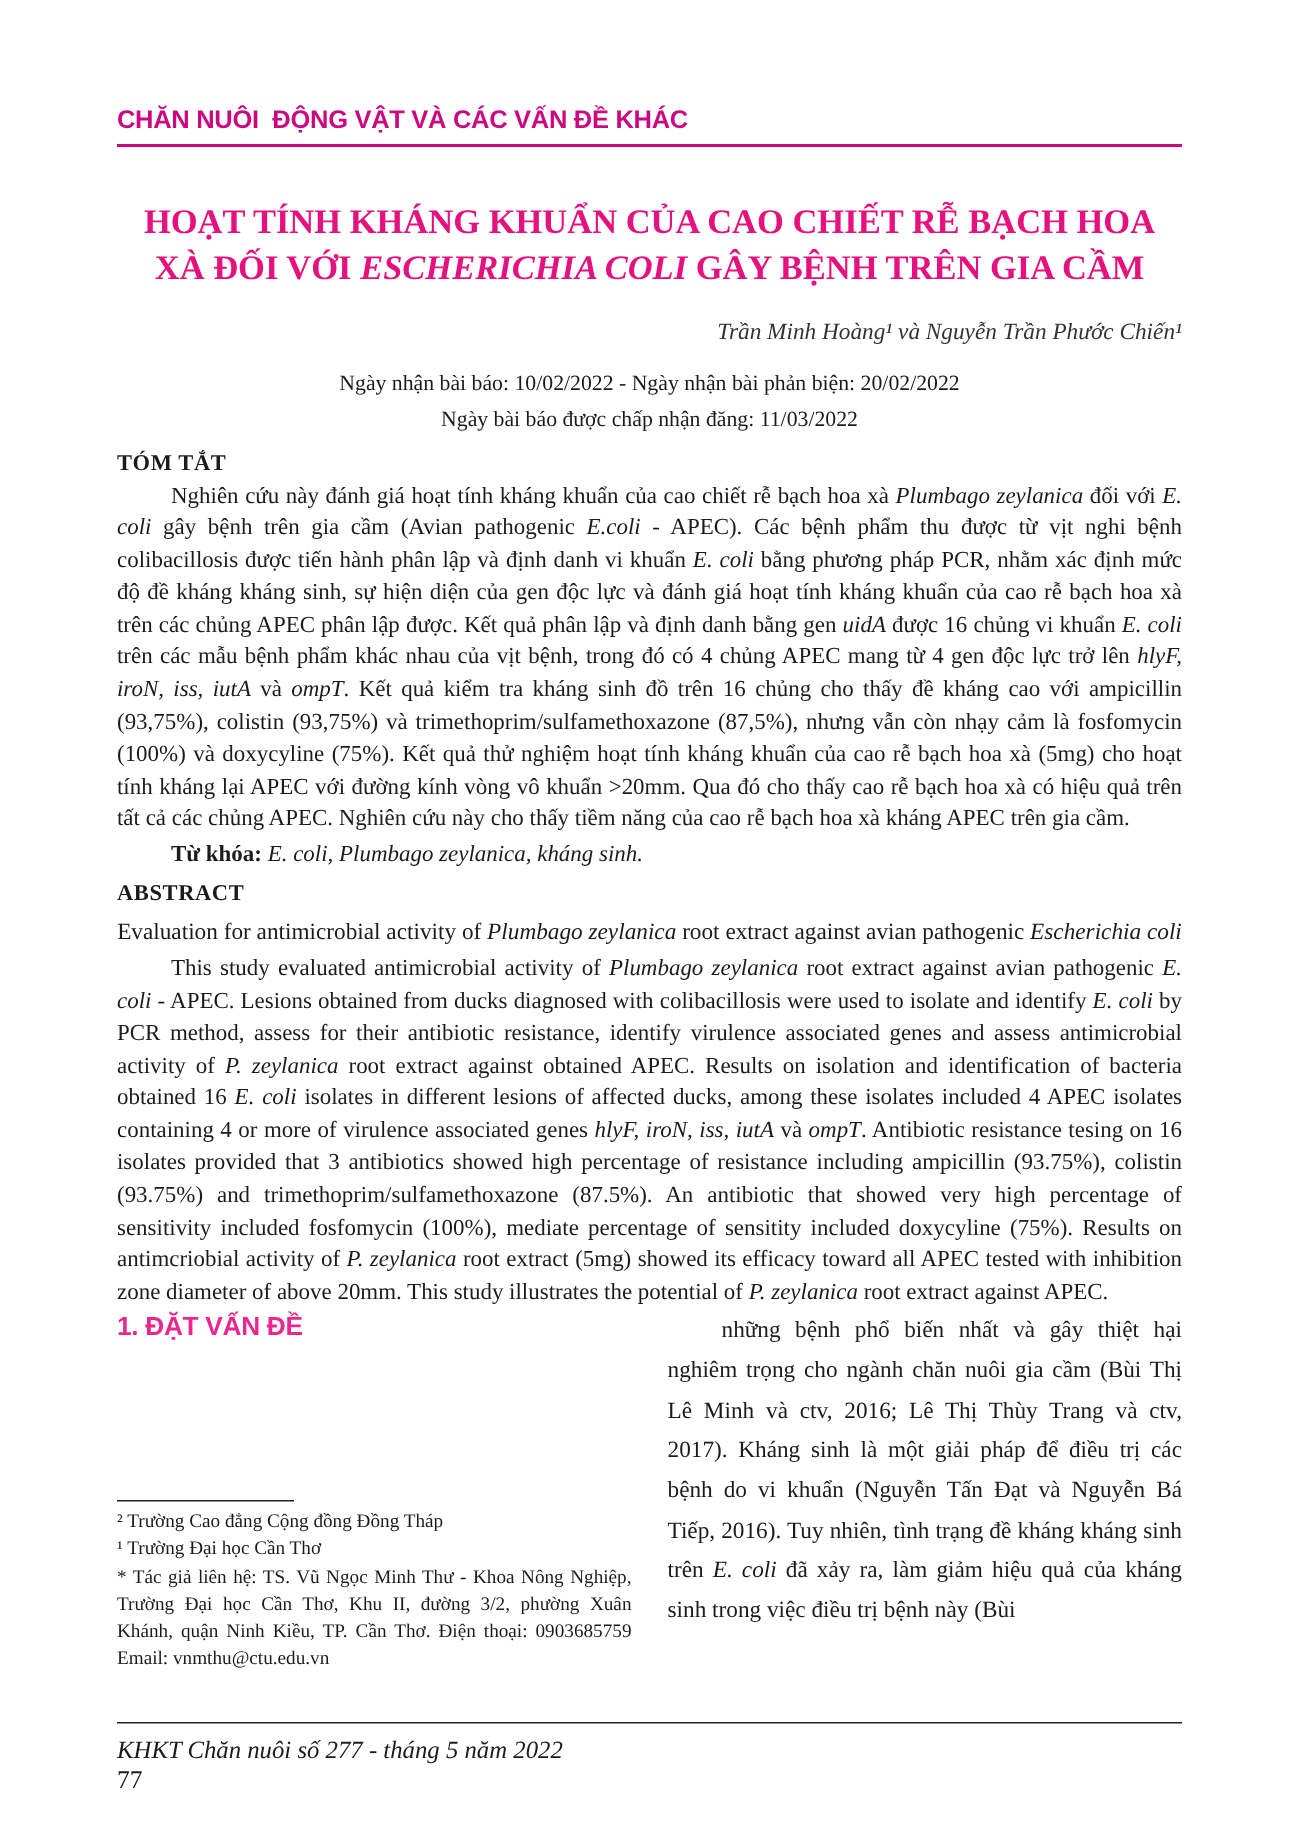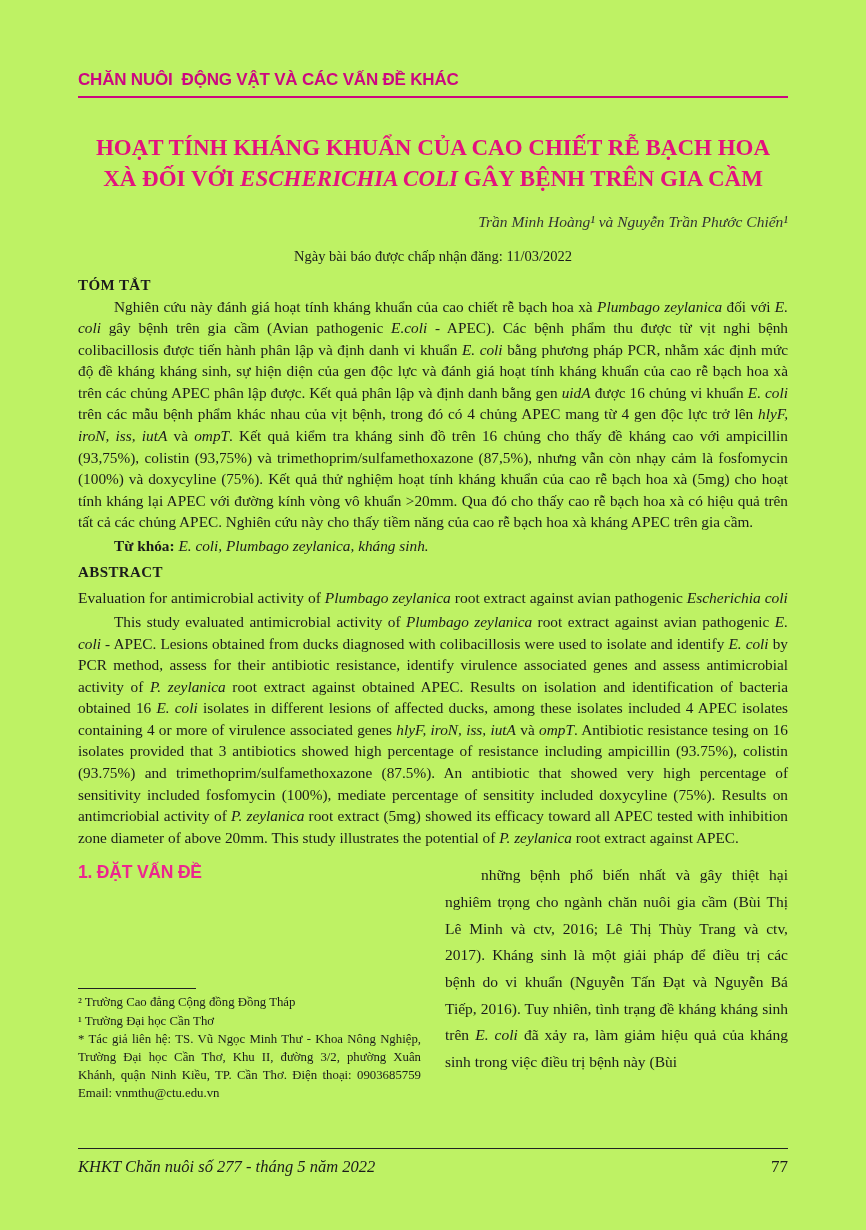--- a/index.html
+++ b/index.html
@@ -1,20 +1,20 @@
 <!DOCTYPE html>
 <html><head>
 <meta charset="utf-8">
 <style>
   html,body { margin:0; padding:0; background:#e8e8e8; }
   .page {
     position:relative;
     width:866px; height:1230px;
     margin:0 auto;
-    background:#bef264;
+    background:#ffffff;
     font-family:"Liberation Serif", serif;
     color:#1b1b1b;
     overflow:hidden;
   }
   .content { padding:70px 78px 0 78px; }
 
   .journal-header {
     font-family:"Liberation Sans", sans-serif;
     font-weight:bold;
     font-size:17px;
@@ -71,21 +71,21 @@
     margin-top:6px;
     text-align:center;
     font-weight:normal;
     font-size:15.5px;
     line-height:1.4;
   }
 
   .columns {
     display:flex;
     gap:24px;
-    margin-top:14px;
+    margin-top:2px;
     height:240px;
   }
   .col { flex:1; min-width:0; }
   .col-left { display:flex; flex-direction:column; }
   .section-heading {
     font-family:"Liberation Sans", sans-serif;
     font-weight:bold;
     font-size:17.5px;
     letter-spacing:-0.2px;
     color:#ec268f;
@@ -108,39 +108,41 @@
   .footnotes p { margin:0; }
 
   .footer {
     position:absolute;
     left:78px; right:78px; top:1148px;
     border-top:1.5px solid #222222;
     padding-top:8px;
     display:flex;
     justify-content:space-between;
     align-items:baseline;
+    flex-direction:column;
   }
   .journal-name { font-style:italic; font-size:16.5px; }
   .page-num { font-size:17px; }
 </style>
 </head>
 <body>
 
 <div class="page">
   <div class="content">
 
     <div class="journal-header">CHĂN NUÔI  ĐỘNG VẬT VÀ CÁC VẤN ĐỀ KHÁC</div>
 
     <h1 class="article-title">HOẠT TÍNH KHÁNG KHUẨN CỦA CAO CHIẾT RỄ BẠCH HOA XÀ ĐỐI VỚI <i>ESCHERICHIA COLI</i> GÂY BỆNH TRÊN GIA CẦM</h1>
 
     <div class="authors">
       <div>Trần Minh Hoàng¹ và Nguyễn Trần Phước Chiến¹</div>
     </div>
 
     <div class="dates">
+      <div>Ngày nhận bài báo: 10/02/2022 - Ngày nhận bài phản biện: 20/02/2022</div>
       <div>Ngày bài báo được chấp nhận đăng: 11/03/2022</div>
     </div>
 
     <div class="block-heading">TÓM TẮT</div>
 
     <p class="para">Nghiên cứu này đánh giá hoạt tính kháng khuẩn của cao chiết rễ bạch hoa xà <i>Plumbago zeylanica</i> đối với <i>E. coli</i> gây bệnh trên gia cầm (Avian pathogenic <i>E.coli</i> - APEC). Các bệnh phẩm thu được từ vịt nghi bệnh colibacillosis được tiến hành phân lập và định danh vi khuẩn <i>E. coli</i> bằng phương pháp PCR, nhằm xác định mức độ đề kháng kháng sinh, sự hiện diện của gen độc lực và đánh giá hoạt tính kháng khuẩn của cao rễ bạch hoa xà trên các chủng APEC phân lập được. Kết quả phân lập và định danh bằng gen <i>uidA</i> được 16 chủng vi khuẩn <i>E. coli</i> trên các mẫu bệnh phẩm khác nhau của vịt bệnh, trong đó có 4 chủng APEC mang từ 4 gen độc lực trở lên <i>hlyF, iroN, iss, iutA</i> và <i>ompT</i>. Kết quả kiểm tra kháng sinh đồ trên 16 chủng cho thấy đề kháng cao với ampicillin (93,75%), colistin (93,75%) và trimethoprim/sulfamethoxazone (87,5%), nhưng vẫn còn nhạy cảm là fosfomycin (100%) và doxycyline (75%). Kết quả thử nghiệm hoạt tính kháng khuẩn của cao rễ bạch hoa xà (5mg) cho hoạt tính kháng lại APEC với đường kính vòng vô khuẩn &gt;20mm. Qua đó cho thấy cao rễ bạch hoa xà có hiệu quả trên tất cả các chủng APEC. Nghiên cứu này cho thấy tiềm năng của cao rễ bạch hoa xà kháng APEC trên gia cầm.</p>
 
     <p class="para keywords"><b>Từ khóa: </b><i>E. coli, Plumbago zeylanica, kháng sinh.</i></p>
 
     <div class="block-heading">ABSTRACT</div>

